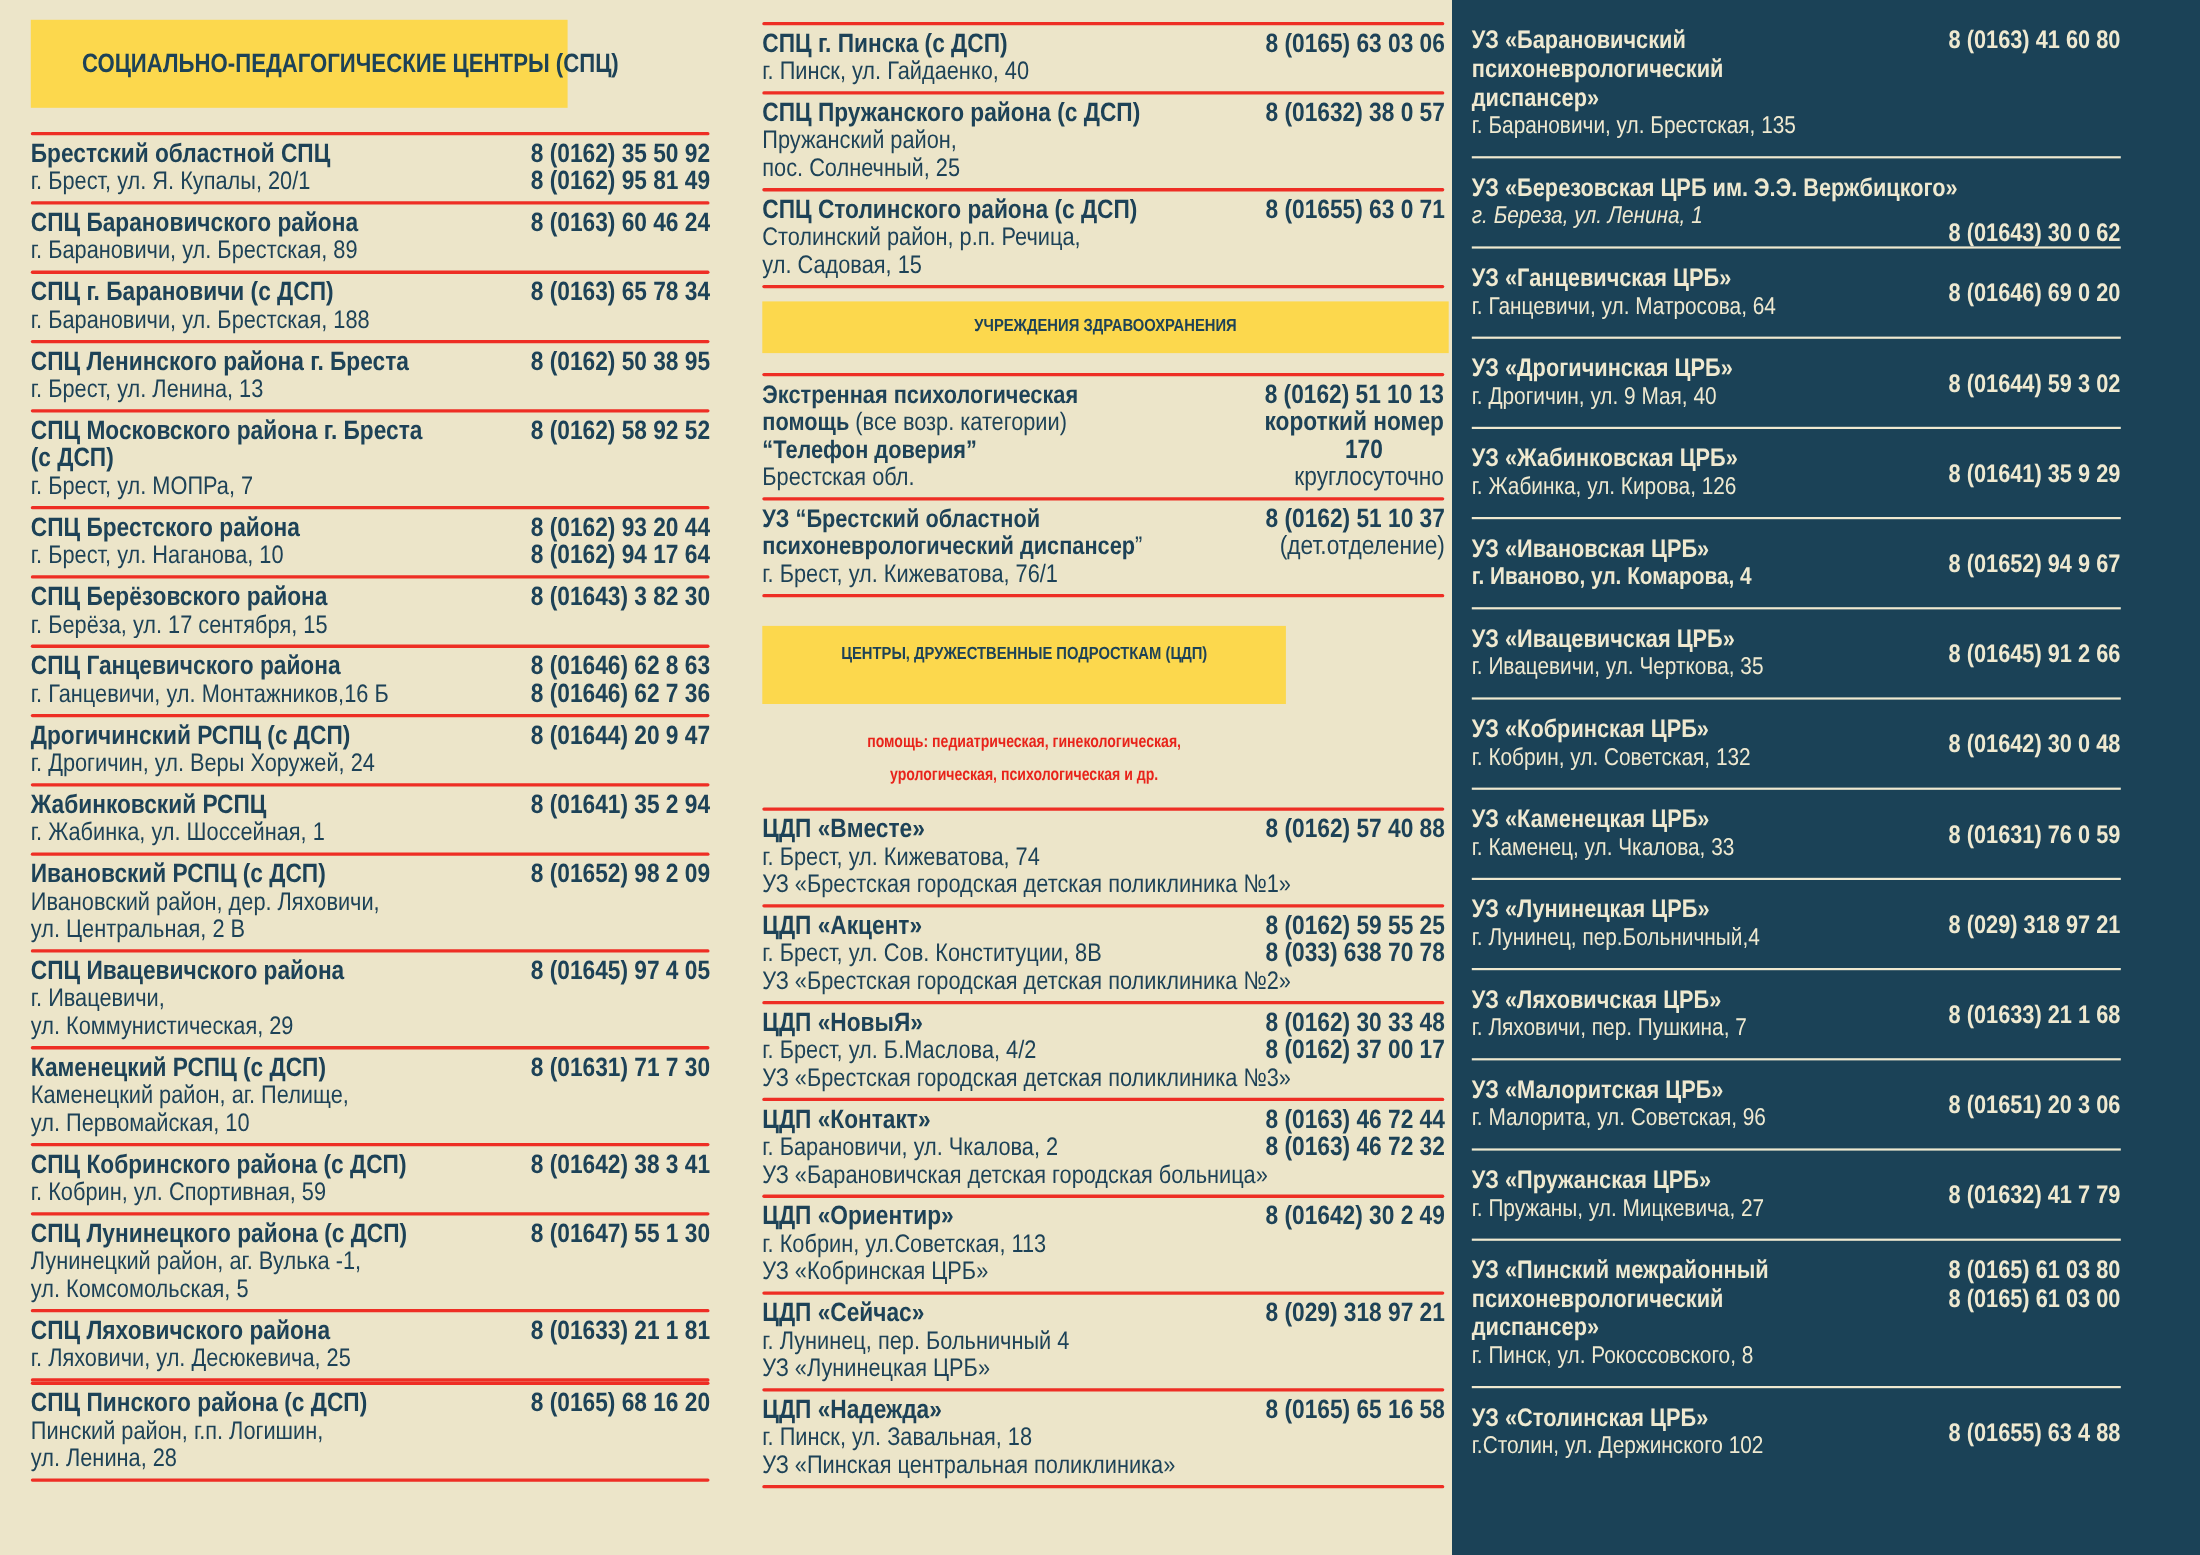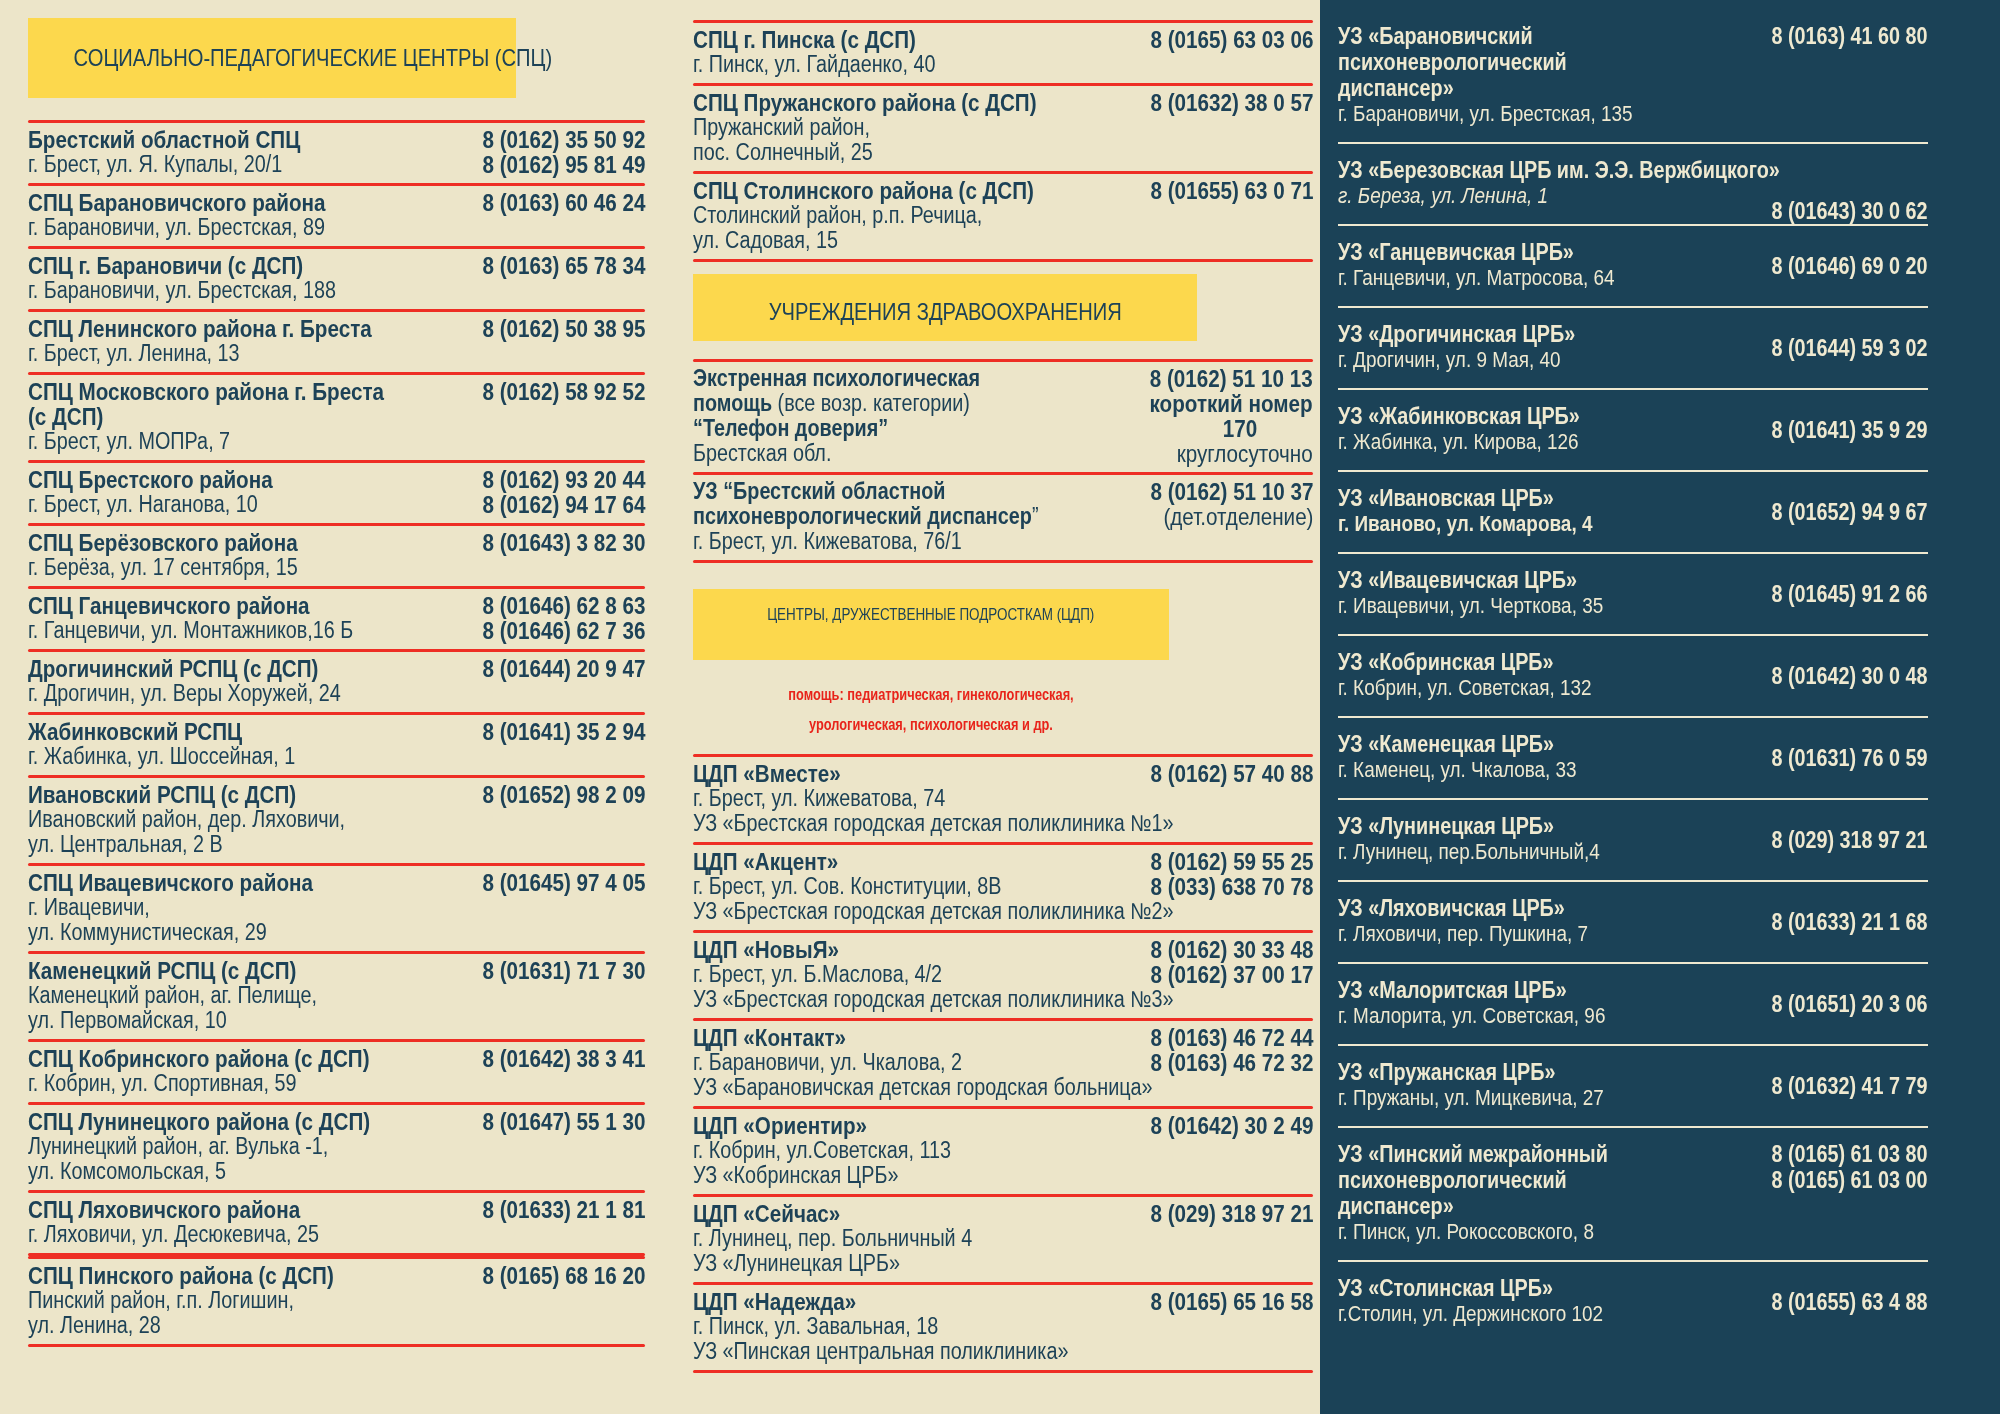--- a/index.html
+++ b/index.html
@@ -15,23 +15,23 @@
   .cond   { transform:scaleX(0.86); transform-origin:0 50%;   white-space:nowrap; display:block; }
   .cond-r { transform:scaleX(0.86); transform-origin:100% 50%; white-space:nowrap; display:block; text-align:right; }
   .cond-c { transform:scaleX(0.84); transform-origin:50% 50%; white-space:nowrap; display:inline-block; }
   .cond-s { transform:scaleX(0.80); transform-origin:50% 50%; white-space:nowrap; display:block; text-align:center; }
 
   .col-left  { position:absolute; left:28px;  top:18px; width:617px; }
   .col-mid   { position:absolute; left:693px; top:0;    width:620px; padding-top:20px; }
   .col-right { position:absolute; left:1320px; top:0; width:680px; height:1414px;
                background:#1b4257; color:#efe9d0; padding:10px 72px 0 18px; }
 
-  .yhdr { background:#fcd84d; color:#1d4257; font-weight:normal; text-align:center; }
+  .yhdr { background:#fcd84d; color:#1d4257; font-weight:bold; text-align:center; }
   .left-hdr { width:488px; padding:26px 0; font-size:24px; margin-bottom:22px; }
-  .mid-hdr  { width:504px; padding:24px 0 15px; font-size:24px; margin:12px 0 18px; }
+  .mid-hdr  { width:624px; padding:14px 0 15px; font-size:16px; margin:12px 0 18px; }
   .cdp-hdr  { width:476px; padding:17px 0 36px; font-size:16px; margin-top:26px; }
 
   .cdp-subtitle { width:476px; margin:20px 0 14px; color:#e8231a; font-weight:bold;
                   font-size:16px; line-height:30px; text-align:center; }
 
   .red-line   { height:3px; background:#ee2e24; border-radius:2px; }
   .cream-line { height:2px; background:#efe9d0; }
 
   .entry { position:relative; padding:4px 0 6px; }
   .nline { font-weight:bold; font-size:24px; line-height:25px; }

